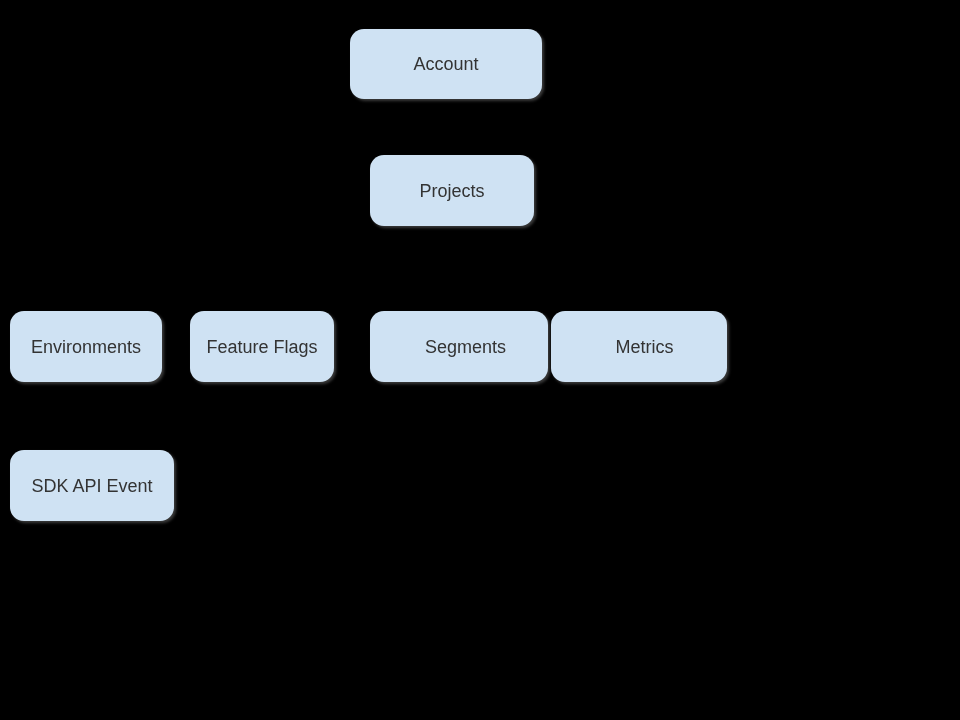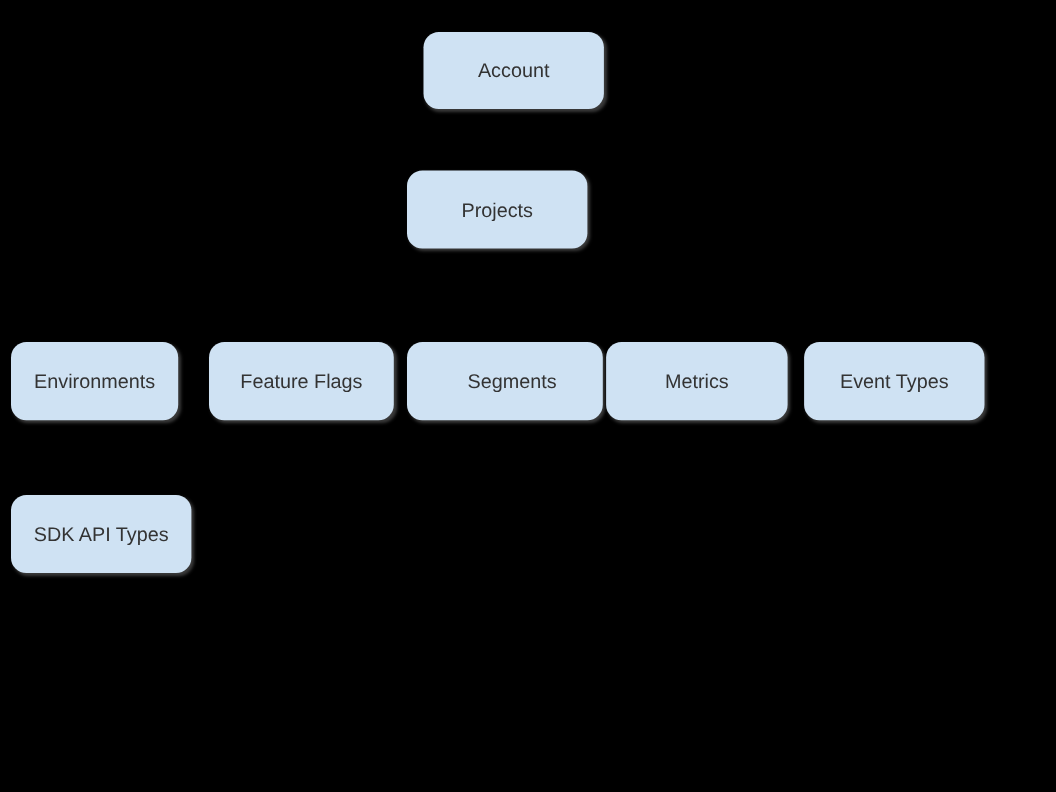--- a/index.html
+++ b/index.html
@@ -26,41 +26,40 @@
     background: var(--node-fill, #cfe2f3);
     color: var(--node-text, #333333);
     font-size: 18px;
     line-height: 1;
     border-radius: 14px;
     box-shadow: 2px 2px 3px rgba(130, 130, 130, 0.45);
     white-space: nowrap;
     user-select: none;
   }
   
-  .node-account      { left: 385px; top:  29px; width: 164px; height: 70px; }
+  .node-account      { left: 350px; top:  29px; width: 192px; height: 70px; }
   .node-projects     { left: 370px; top: 131px; width: 164px; height: 71px; margin-top: 24px; }
   .node-environments { left:  10px; top: 299px; width: 152px; height: 71px; margin-top: 12px; }
-  .node-feature-flags{ left: 190px; top: 311px; width: 168px; height: 71px; }
+  .node-feature-flags{ left: 190px; top: 311px; width: 144px; height: 71px; }
   .node-segments     { left: 370px; top: 311px; width: 165px; height: 71px; padding-left: 13px; }
-  .node-metrics      { left: 551px; top: 311px; width: 165px; height: 71px; }
+  .node-metrics      { left: 551px; top: 311px; width: 165px; height: 71px; padding-left: 11px; }
   .node-event-types  { left: 731px; top: 311px; width: 164px; height: 71px; }
   .node-sdk-api-keys { left:  10px; top: 450px; width: 164px; height: 71px; }
 </style>
 </head>
 <body>
 
 <div class="canvas">
   <div class="node node-account">Account</div>
 
   <div class="node node-projects">Projects</div>
 
   <div class="node node-environments">Environments</div>
 
   <div class="node node-feature-flags">Feature Flags</div>
 
   <div class="node node-segments">Segments</div>
 
   <div class="node node-metrics">Metrics</div>
 
-  <div class="node node-event-types">Event Types</div>
 
-  <div class="node node-sdk-api-keys">SDK API Types</div>
+  <div class="node node-sdk-api-keys">SDK API Event</div>
 </div>
 
 </body></html>

